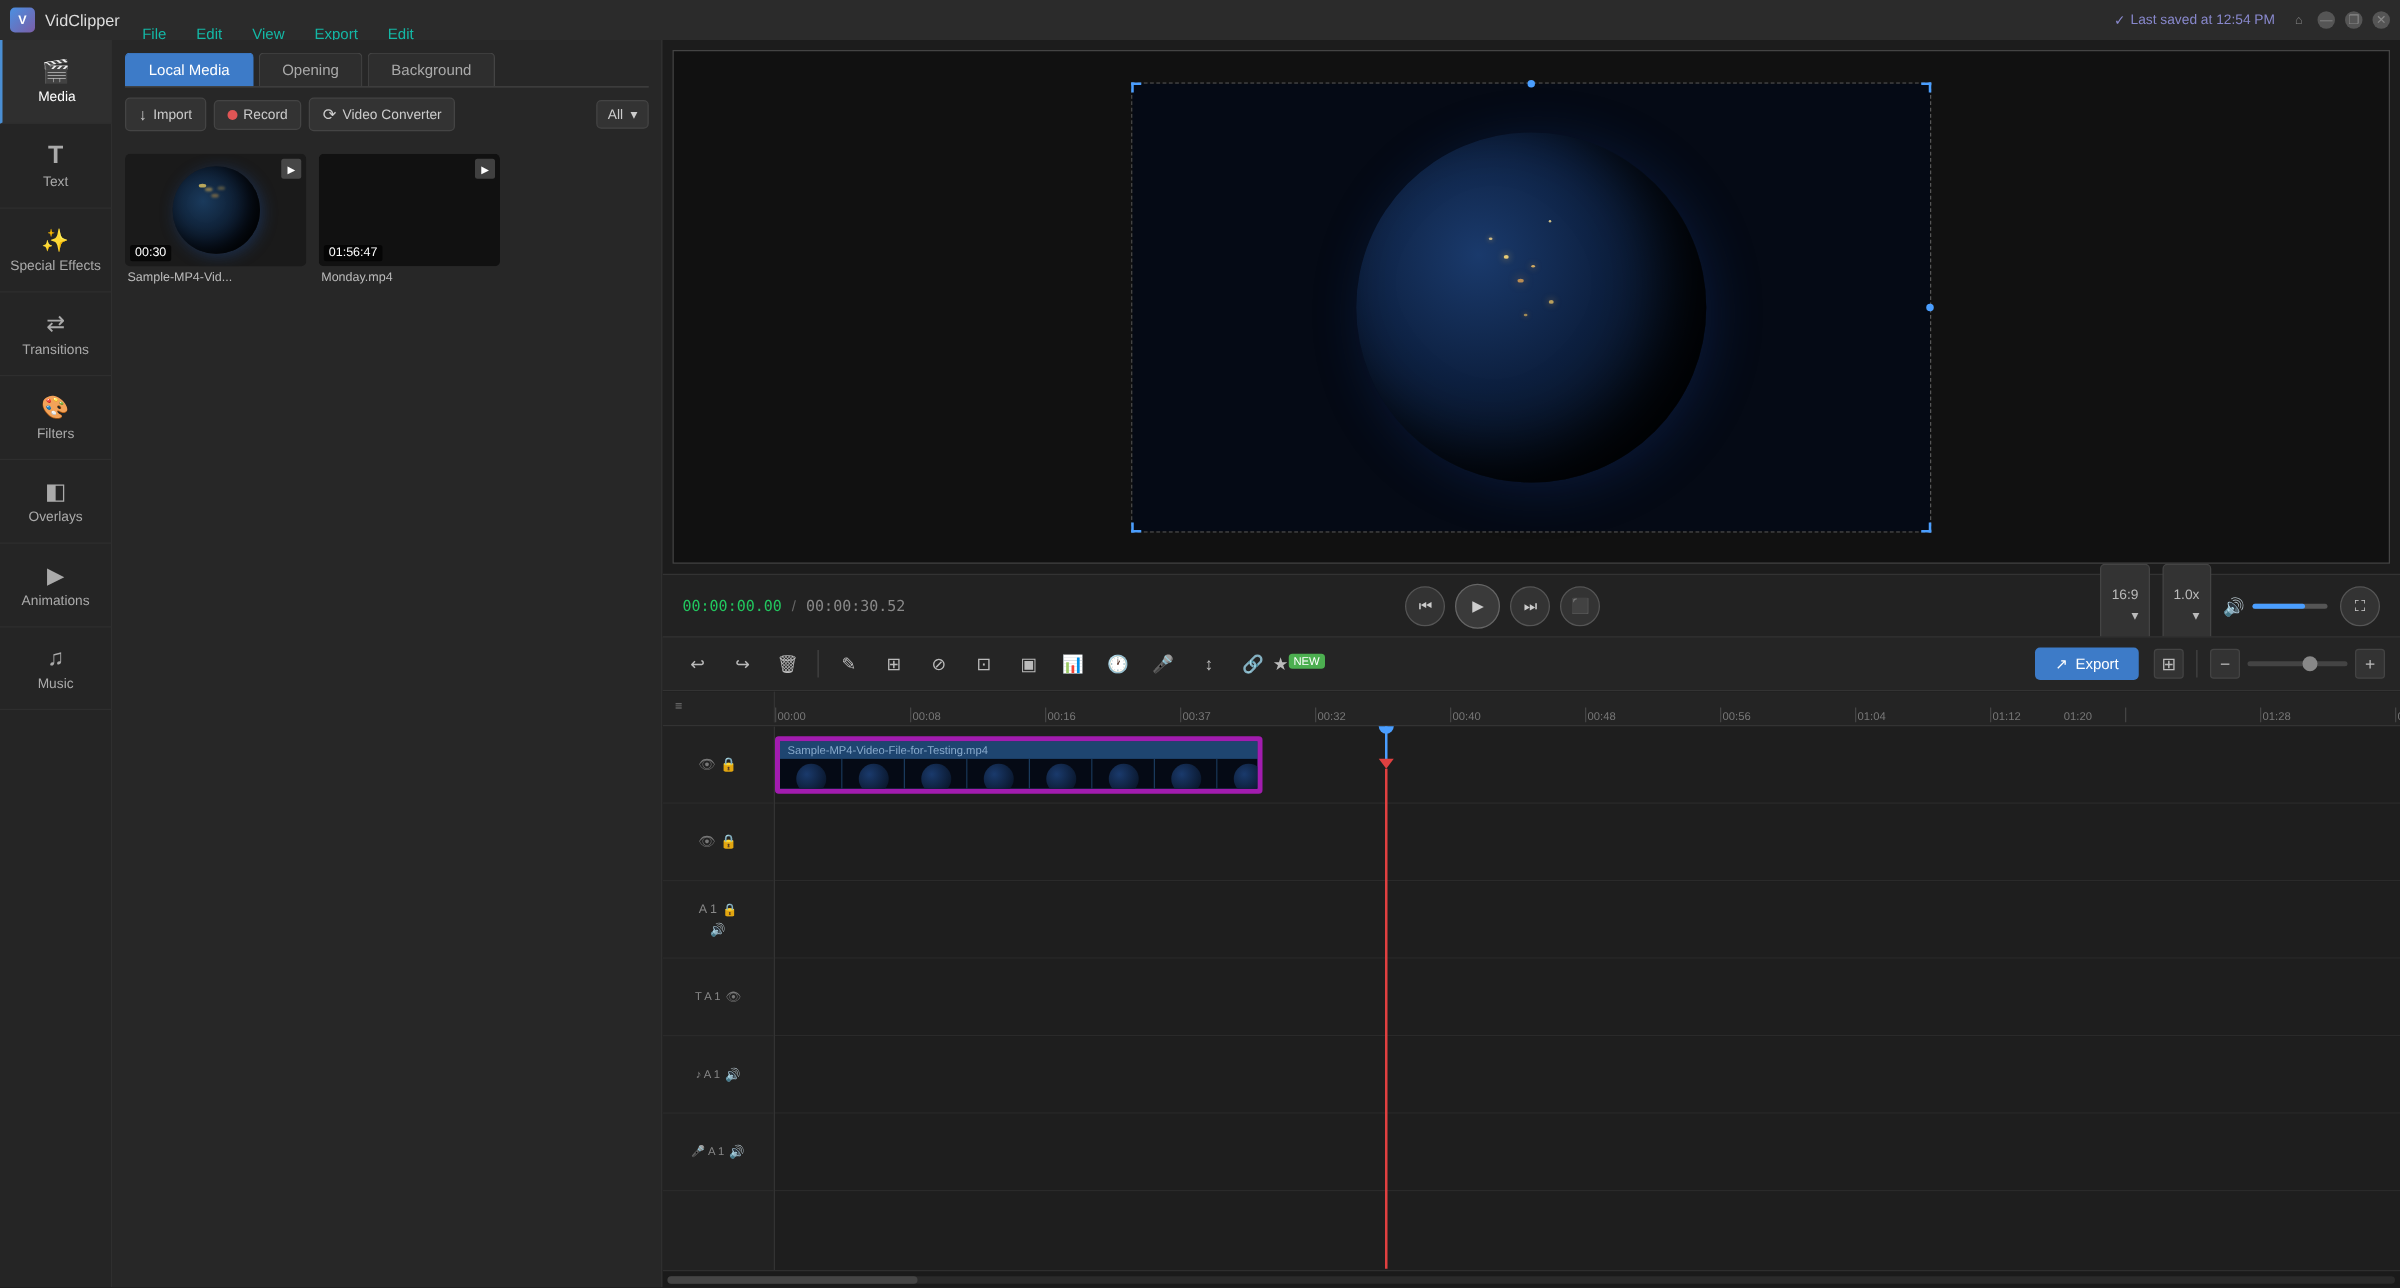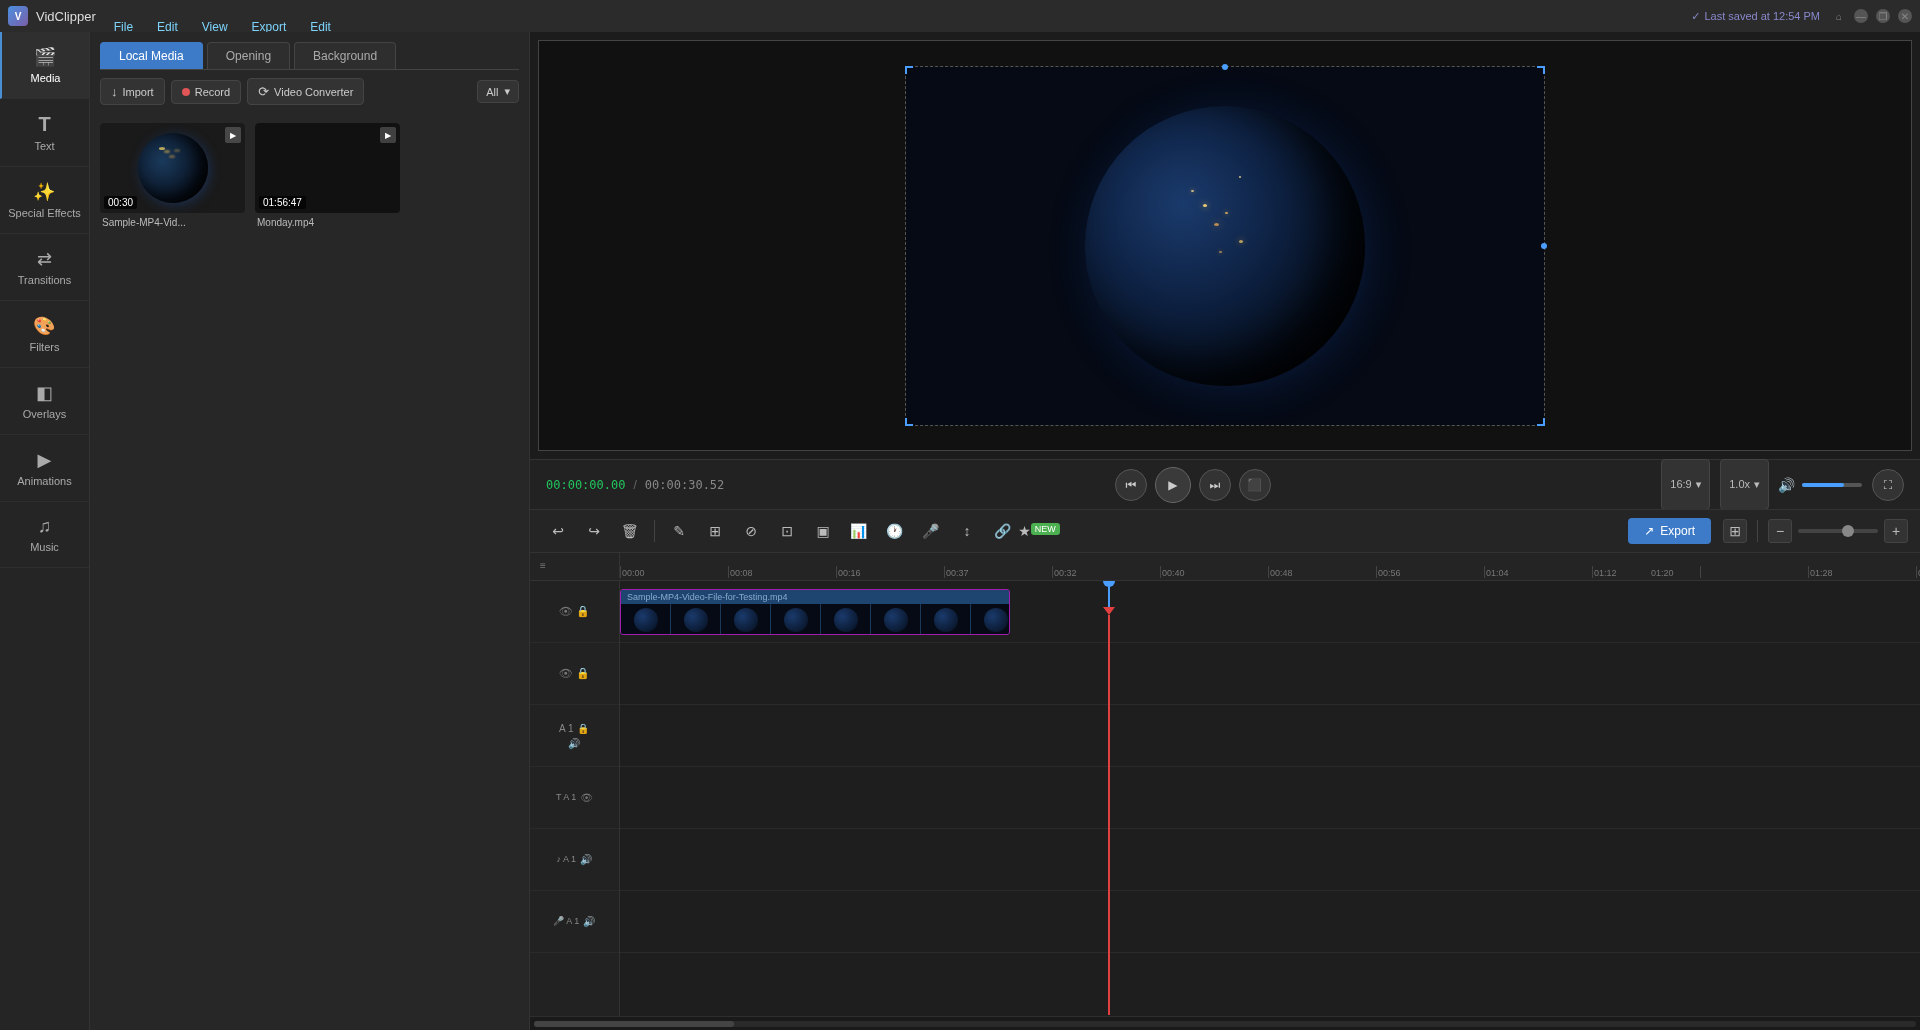--- a/index.html
+++ b/index.html
@@ -45,21 +45,21 @@
     .app-name {
       font-size: 13px;
       color: #ddd;
     }
     .title-menu {
       display: flex;
       gap: 4px;
     }
     .title-menu-item {
       padding: 4px 10px;
-      color: #7dd3fc;
+      color: #14b8a6;
       cursor: pointer;
       border-radius: 3px;
       font-size: 12px;
       margin-top: 21px;
     }
     .title-bar-right {
       display: flex;
       align-items: center;
       gap: 12px;
     }
@@ -383,22 +383,23 @@
     }
     .ratio-btn, .speed-btn {
       background: #333;
       border: 1px solid #444;
       border-radius: 4px;
       color: #bbb;
       padding: 18px 8px;
       font-size: 11px;
       cursor: pointer;
       display: flex;
-      align-items: flex-start;
+      align-items: flex-end;
       gap: 4px;
+      flex-direction: column;
     }
     .volume-control {
       display: flex;
       align-items: center;
       gap: 6px;
       color: #888;
       font-size: 14px;
     }
     .volume-slider {
       width: 60px;
@@ -580,21 +581,21 @@
       border-bottom: 1px solid #2a2a2a;
       position: relative;
     }
     .video-clip {
       position: absolute;
       top: 8px;
       left: 0;
       width: 390px;
       height: 46px;
       background: #1a3a5c;
-      border: 1px solid #a21caf;
+      border: 4px solid #a21caf;
       border-radius: 3px;
       overflow: hidden;
       display: flex;
       flex-direction: column;
     }
     .clip-header {
       background: #1e4570;
       padding: 2px 6px;
       font-size: 9px;
       color: #8ac;

